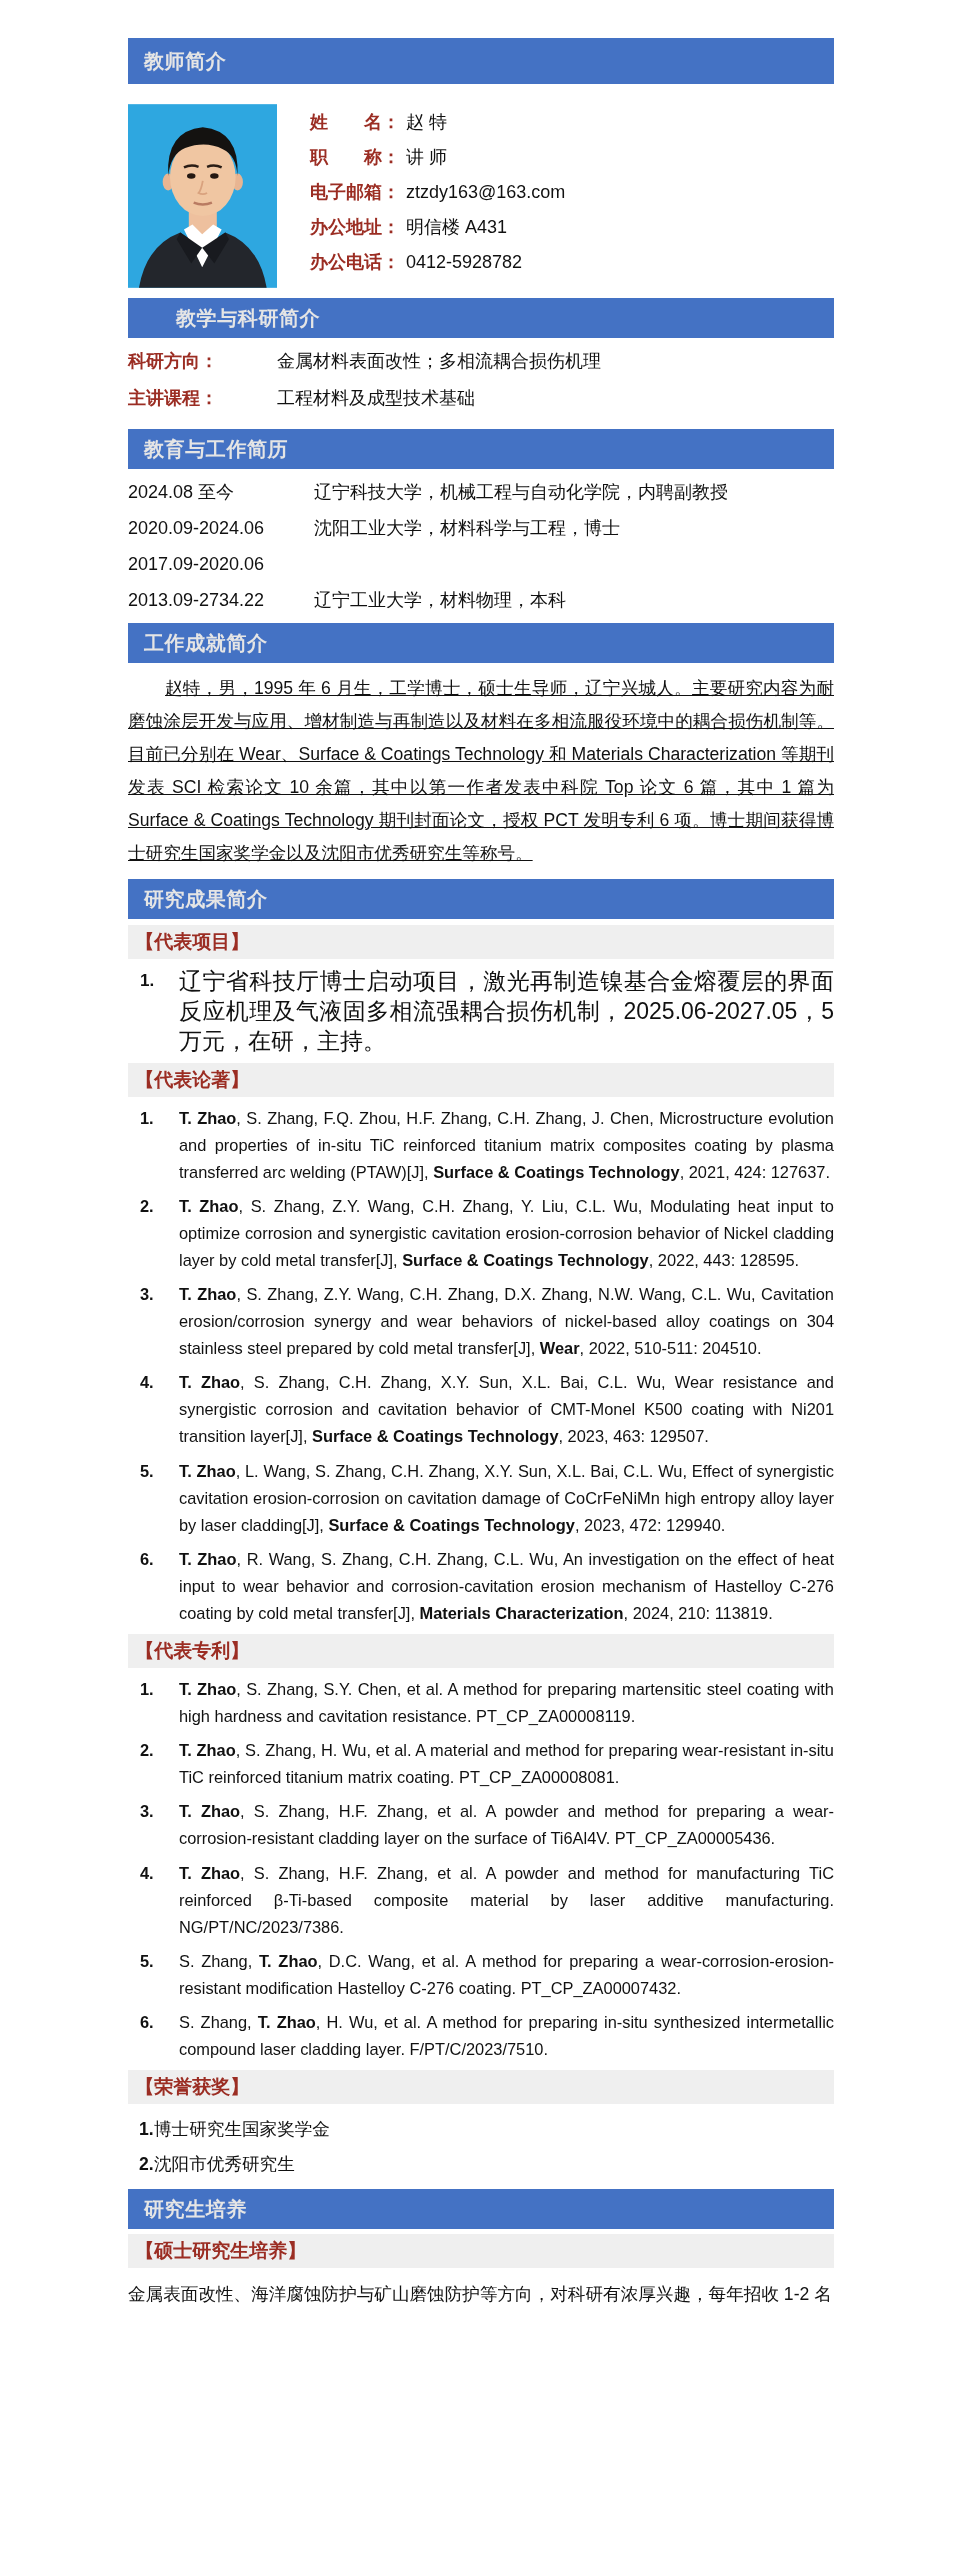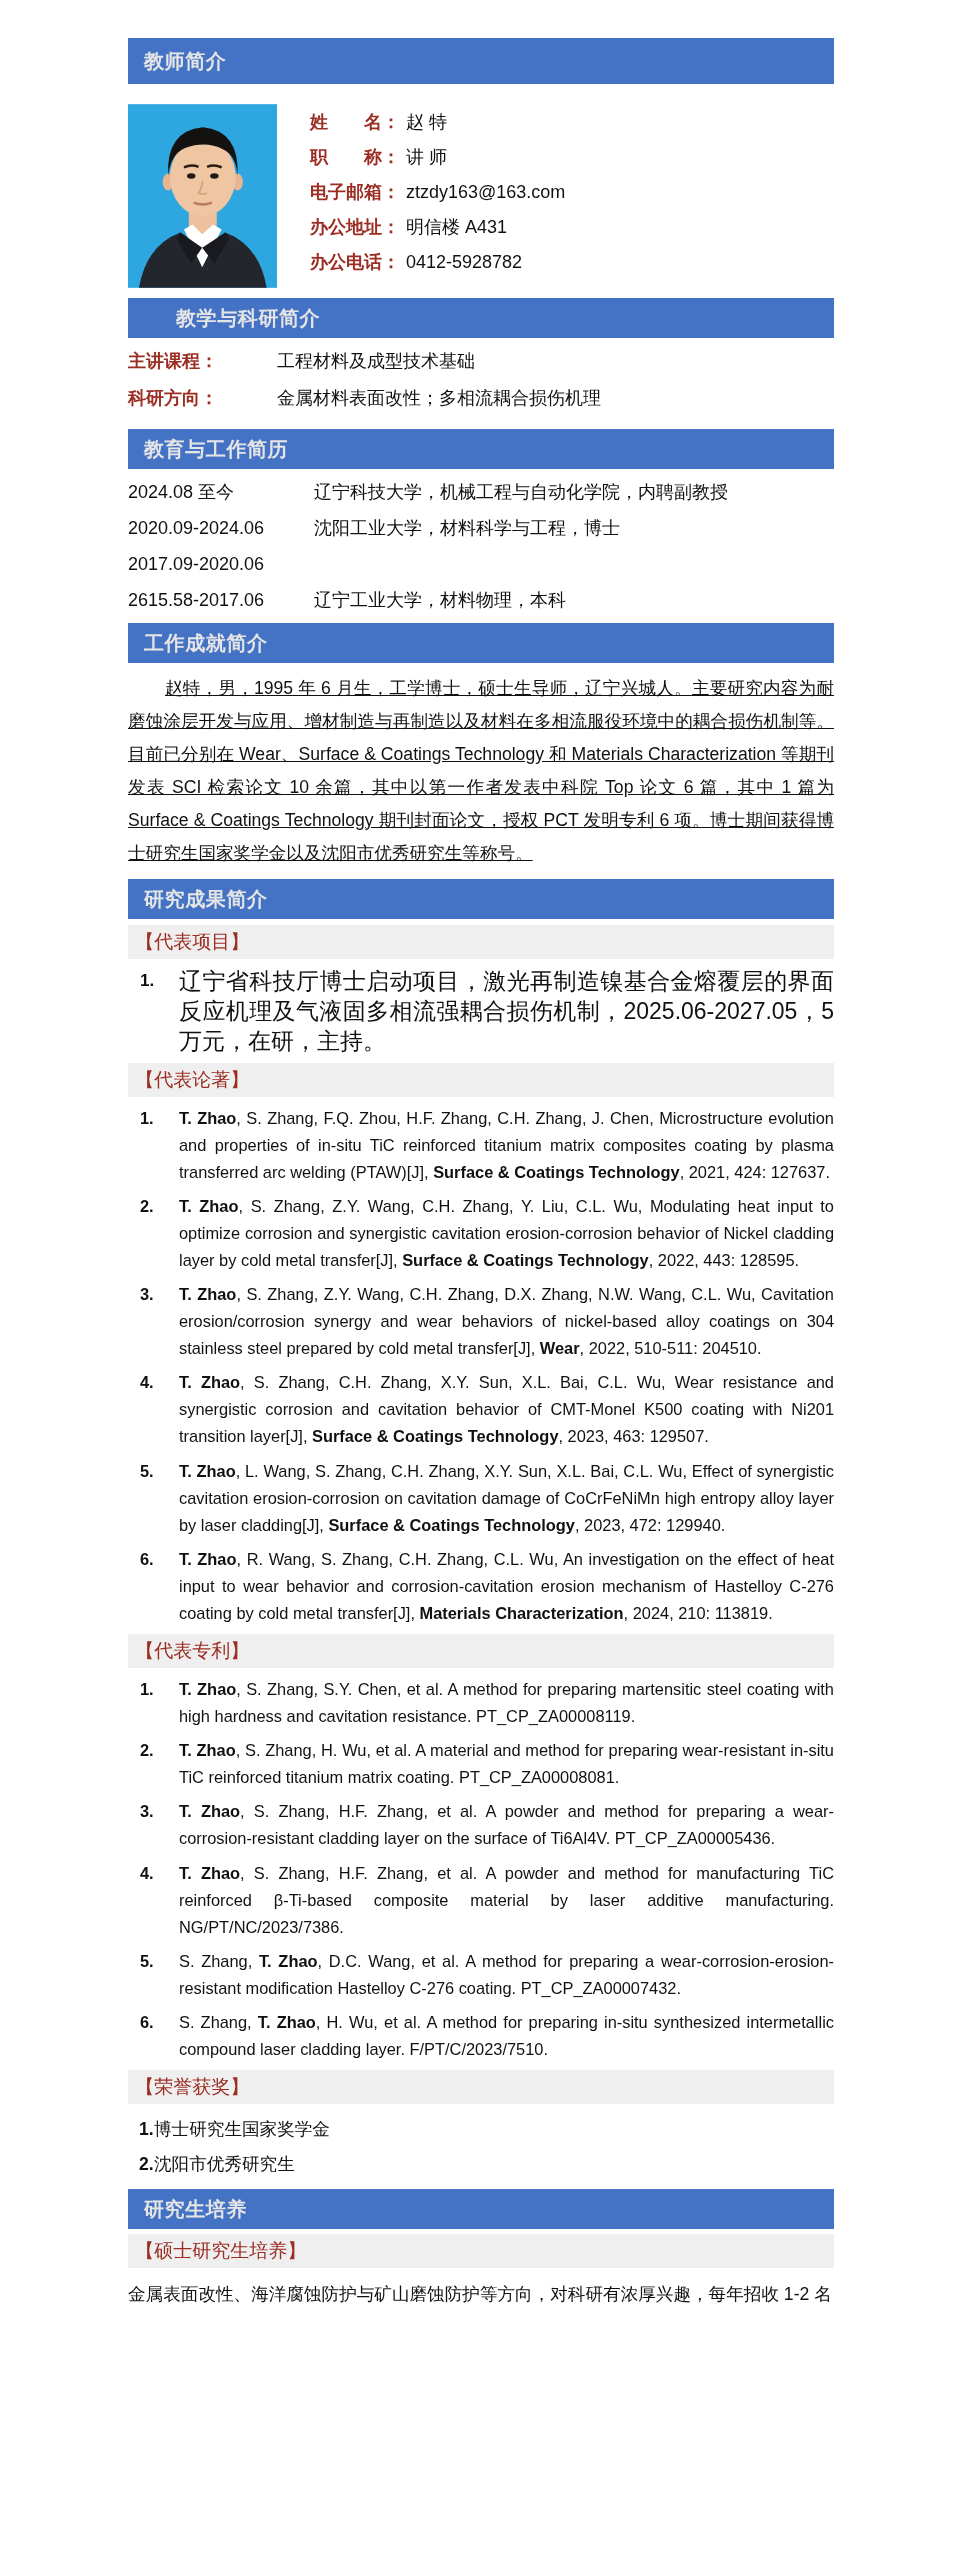--- a/index.html
+++ b/index.html
@@ -48,21 +48,21 @@
 
   
   .para{
     margin:9px 0;font-size:17.6px;line-height:33px;text-align:justify;text-decoration:underline;
   }
   .para-indent{text-indent:37px;}
 
   
   .strip{
     background:var(--strip-gray);height:34px;line-height:34px;
-    color:var(--label-red);font-weight:400;font-size:19px;
+    color:var(--label-red);font-weight:700;font-size:19px;
     padding-left:7.3px;margin:6px 0 7.3px 0;
   }
 
   
   .ref-list{margin:0 0 4.9px 0;}
   .ref-item{display:flex;margin-bottom:7.3px;}
   .ref-num{width:51px;flex:none;padding-left:12px;font-weight:700;font-size:16.4px;line-height:27px;}
   .ref-body{flex:1;font-size:16.4px;line-height:27px;text-align:justify;}
   .ref-cn .ref-num{font-size:17px;line-height:30px;}
   .ref-cn .ref-body{font-size:23px;line-height:30px;}
@@ -141,27 +141,27 @@
         </div>
     </div>
   </div>
 
   <div class="band" style="margin-top:10px;padding-left:48px;">
     <span>教学与科研简介</span>
   </div>
   <div class="kv-rows">
 
       <div class="kv-row">
+        <span class="kv-label">科研方向：</span>
+        <span class="kv-value">金属材料表面改性；多相流耦合损伤机理</span>
+      </div>
+
+      <div class="kv-row">
         <span class="kv-label">主讲课程：</span>
         <span class="kv-value">工程材料及成型技术基础</span>
-      </div>
-
-      <div class="kv-row">
-        <span class="kv-label">科研方向：</span>
-        <span class="kv-value">金属材料表面改性；多相流耦合损伤机理</span>
       </div>
     </div>
 
   <div class="band" style="margin-top:12px;">
     <span>教育与工作简历</span>
   </div>
   <div class="edu-rows">
 
       <div class="edu-row">
         <span class="edu-period">2024.08 至今</span>
@@ -171,21 +171,21 @@
       <div class="edu-row">
         <span class="edu-period">2020.09-2024.06</span>
         <span class="edu-detail">沈阳工业大学，材料科学与工程，博士</span>
       </div>
 
       <div class="edu-row">
         <span class="edu-period">2017.09-2020.06</span>
       </div>
 
       <div class="edu-row">
-        <span class="edu-period">2615.58-2017.06</span>
+        <span class="edu-period">2013.09-2734.22</span>
         <span class="edu-detail">辽宁工业大学，材料物理，本科</span>
       </div>
     </div>
 
   <div class="band">
     <span>工作成就简介</span>
   </div>
   <div class="para para-indent">赵特，男，1995 年 6 月生，工学博士，硕士生导师，辽宁兴城人。主要研究内容为耐磨蚀涂层开发与应用、增材制造与再制造以及材料在多相流服役环境中的耦合损伤机制等。目前已分别在 Wear、Surface &amp; Coatings Technology 和 Materials Characterization 等期刊发表 SCI 检索论文 10 余篇，其中以第一作者发表中科院 Top 论文 6 篇，其中 1 篇为 Surface &amp; Coatings Technology 期刊封面论文，授权 PCT 发明专利 6 项。博士期间获得博士研究生国家奖学金以及沈阳市优秀研究生等称号。</div>
 
   <div class="band">

